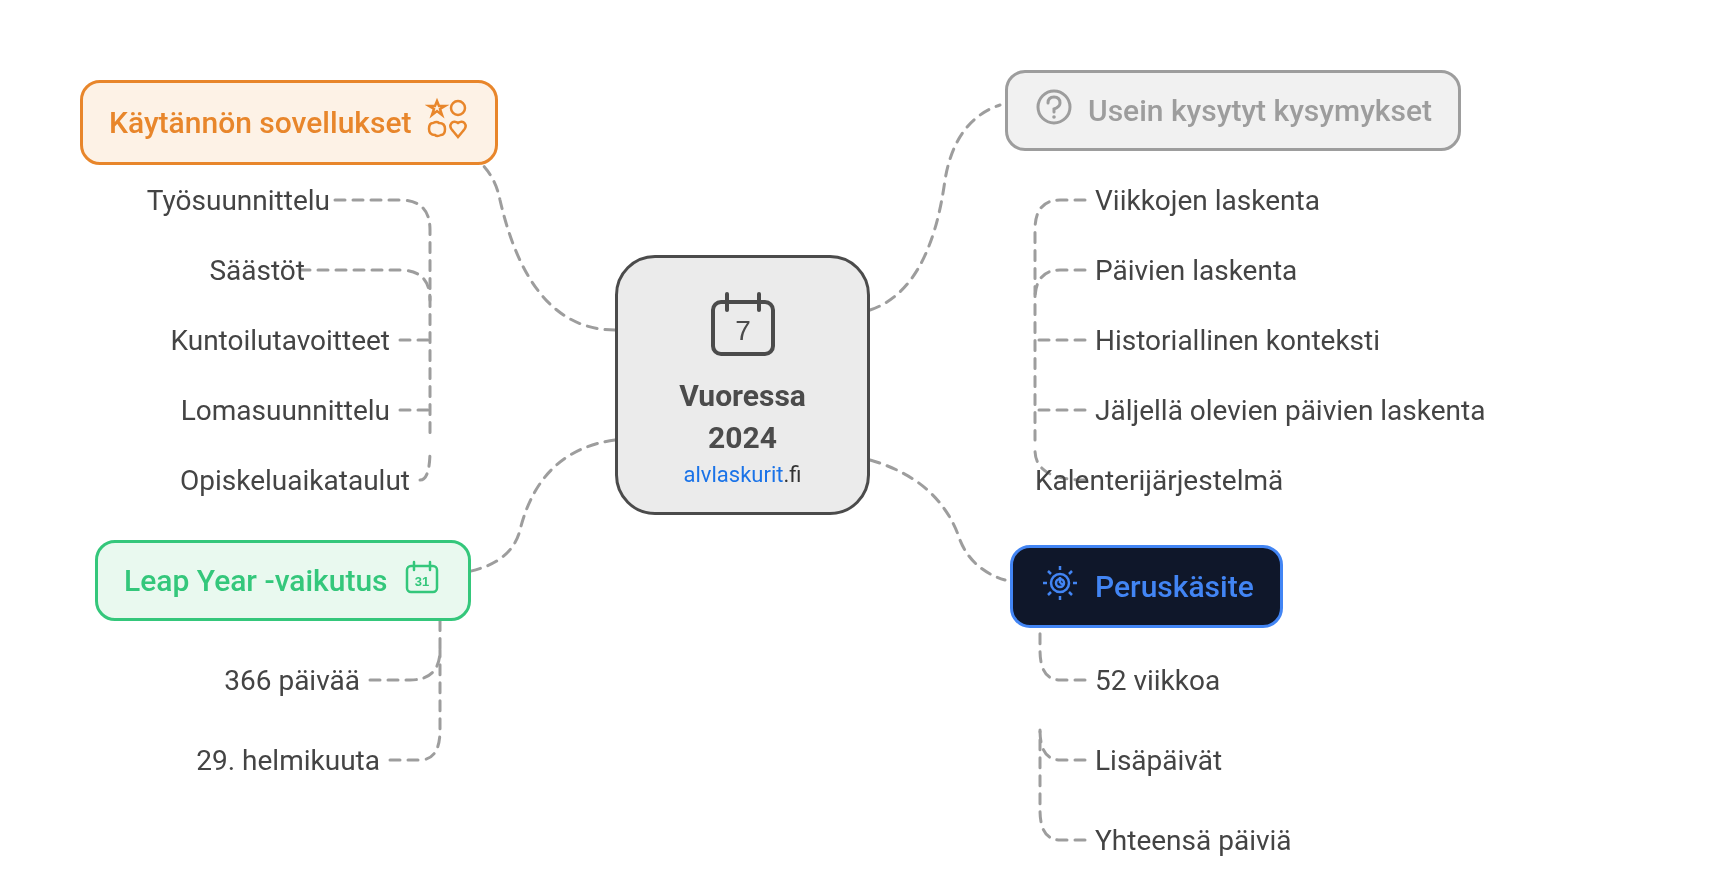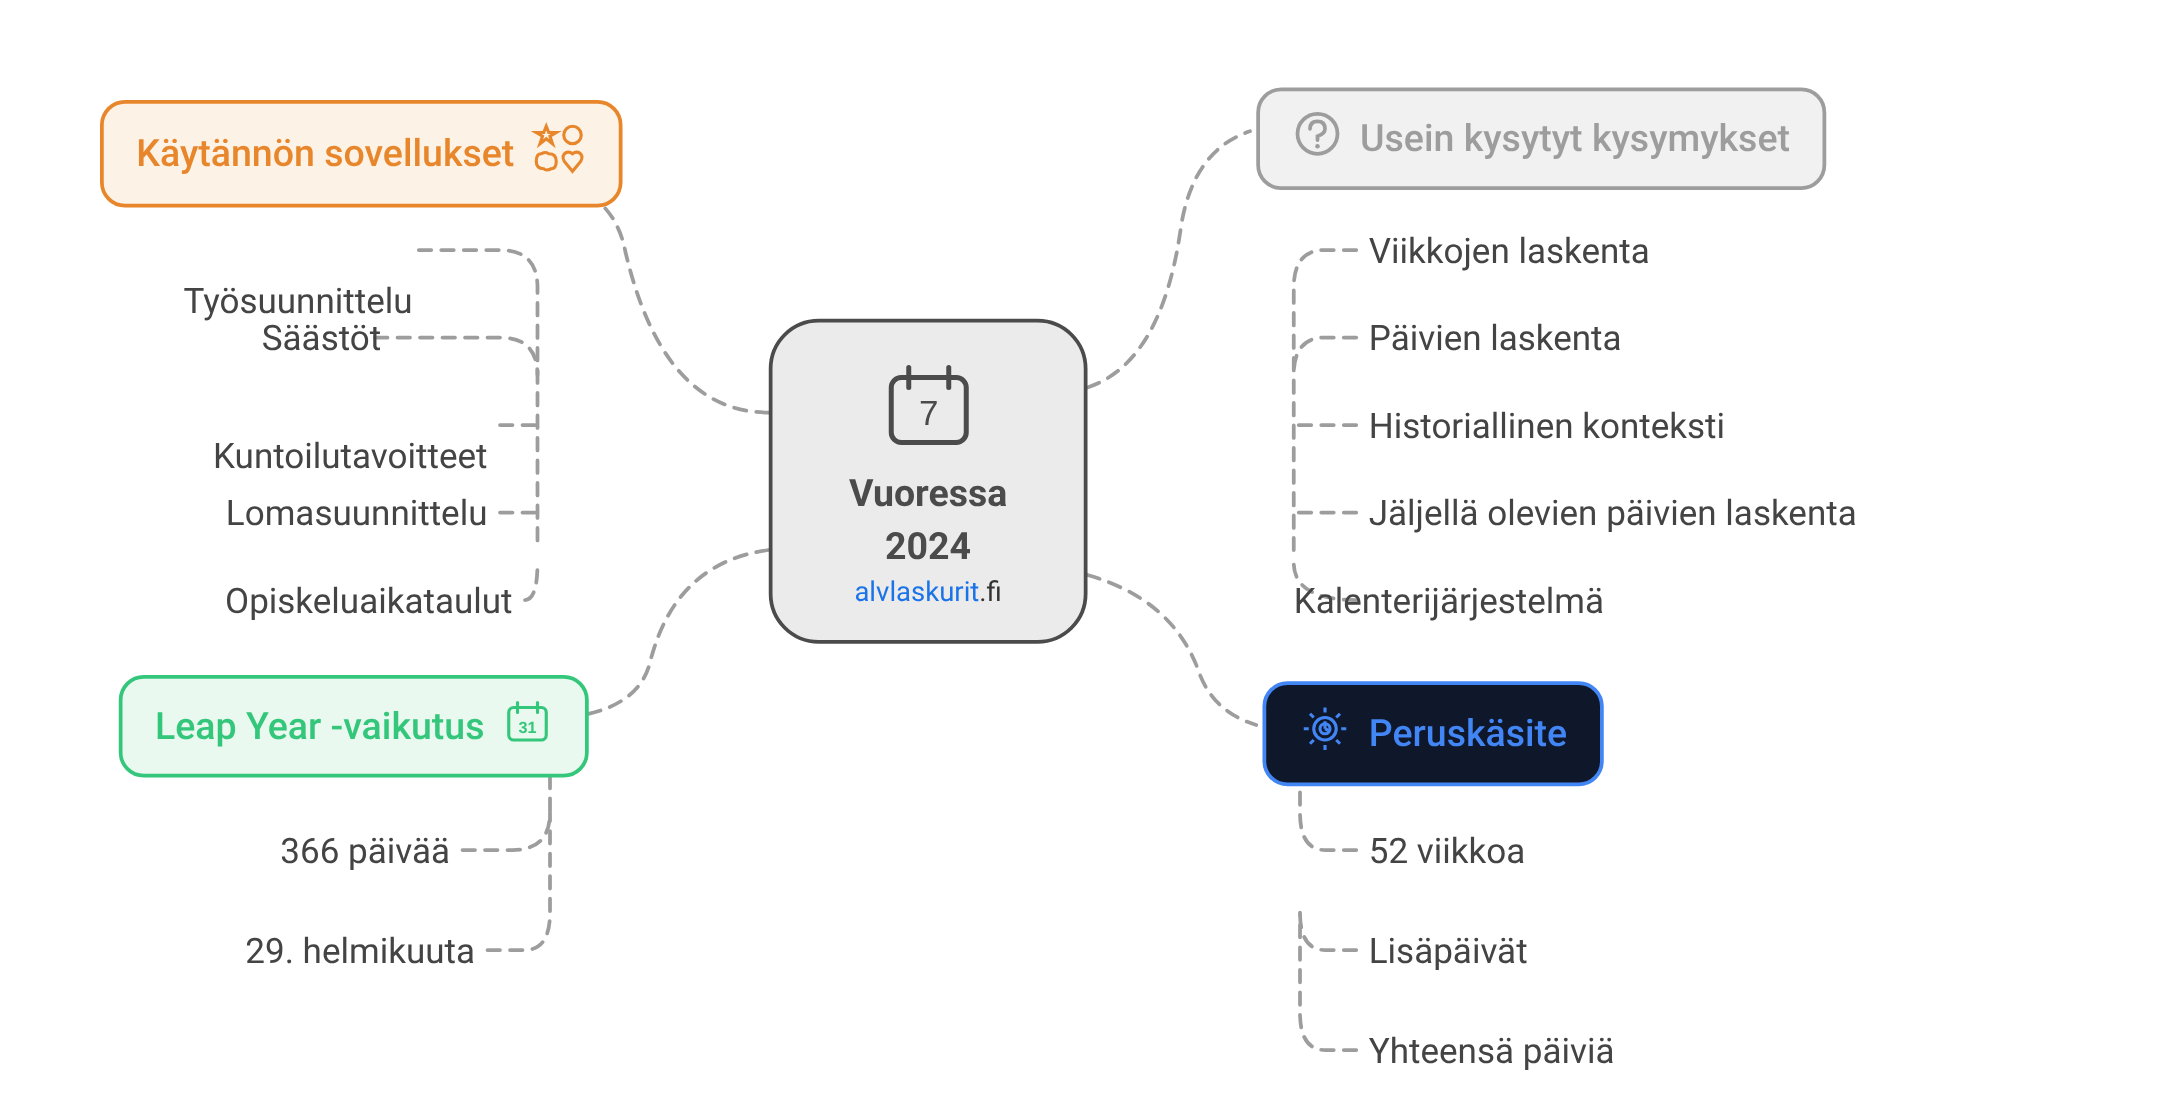--- a/index.html
+++ b/index.html
@@ -116,23 +116,23 @@
       <svg width="44" height="44" viewBox="0 0 44 44">
         <g stroke="#e8862b" stroke-width="2.5" fill="none">
           <path d="M 12 4 L 14 9 L 20 9 L 15 12 L 17 18 L 12 14 L 7 18 L 9 12 L 4 9 L 10 9 Z"></path>
           <circle cx="33" cy="11" r="7"></circle>
           <path d="M 8 26 Q 4 26 4 32 Q 4 38 10 38 Q 12 40 16 38 Q 20 38 20 32 Q 20 26 14 26 Q 12 24 8 26 Z"></path>
           <path d="M 33 26 C 28 22 22 28 28 34 L 33 40 L 38 34 C 44 28 38 22 33 26 Z"></path>
         </g>
       </svg>
     </span>
   </div>
-  <div class="leaf right" style="left:130px; top:184px; width:200px;margin-top:40px;">Työsuunnittelu</div>
+  <div class="leaf right" style="left:130px; top:184px; width:200px;">Työsuunnittelu</div>
   <div class="leaf right" style="left:145px; top:254px; width:160px;">Säästöt</div>
-  <div class="leaf right" style="left:100px; top:324px; width:290px;margin-top:24px;">Kuntoilutavoitteet</div>
+  <div class="leaf right" style="left:100px; top:324px; width:290px;">Kuntoilutavoitteet</div>
   <div class="leaf right" style="left:110px; top:394px; width:280px;">Lomasuunnittelu</div>
   <div class="leaf right" style="left:90px;  top:464px; width:320px;">Opiskeluaikataulut</div>
 
   <div class="branch green" style="left:95px; top:540px;">
     <span>Leap Year -vaikutus</span>
     <span>
       <svg width="40" height="40" viewBox="0 0 40 40">
         <rect x="5" y="9" width="30" height="26" rx="4" fill="none" stroke="#34c77b" stroke-width="2.5"></rect>
         <line x1="12" y1="5" x2="12" y2="13" stroke="#34c77b" stroke-width="2.5" stroke-linecap="round"></line>
         <line x1="28" y1="5" x2="28" y2="13" stroke="#34c77b" stroke-width="2.5" stroke-linecap="round"></line>

